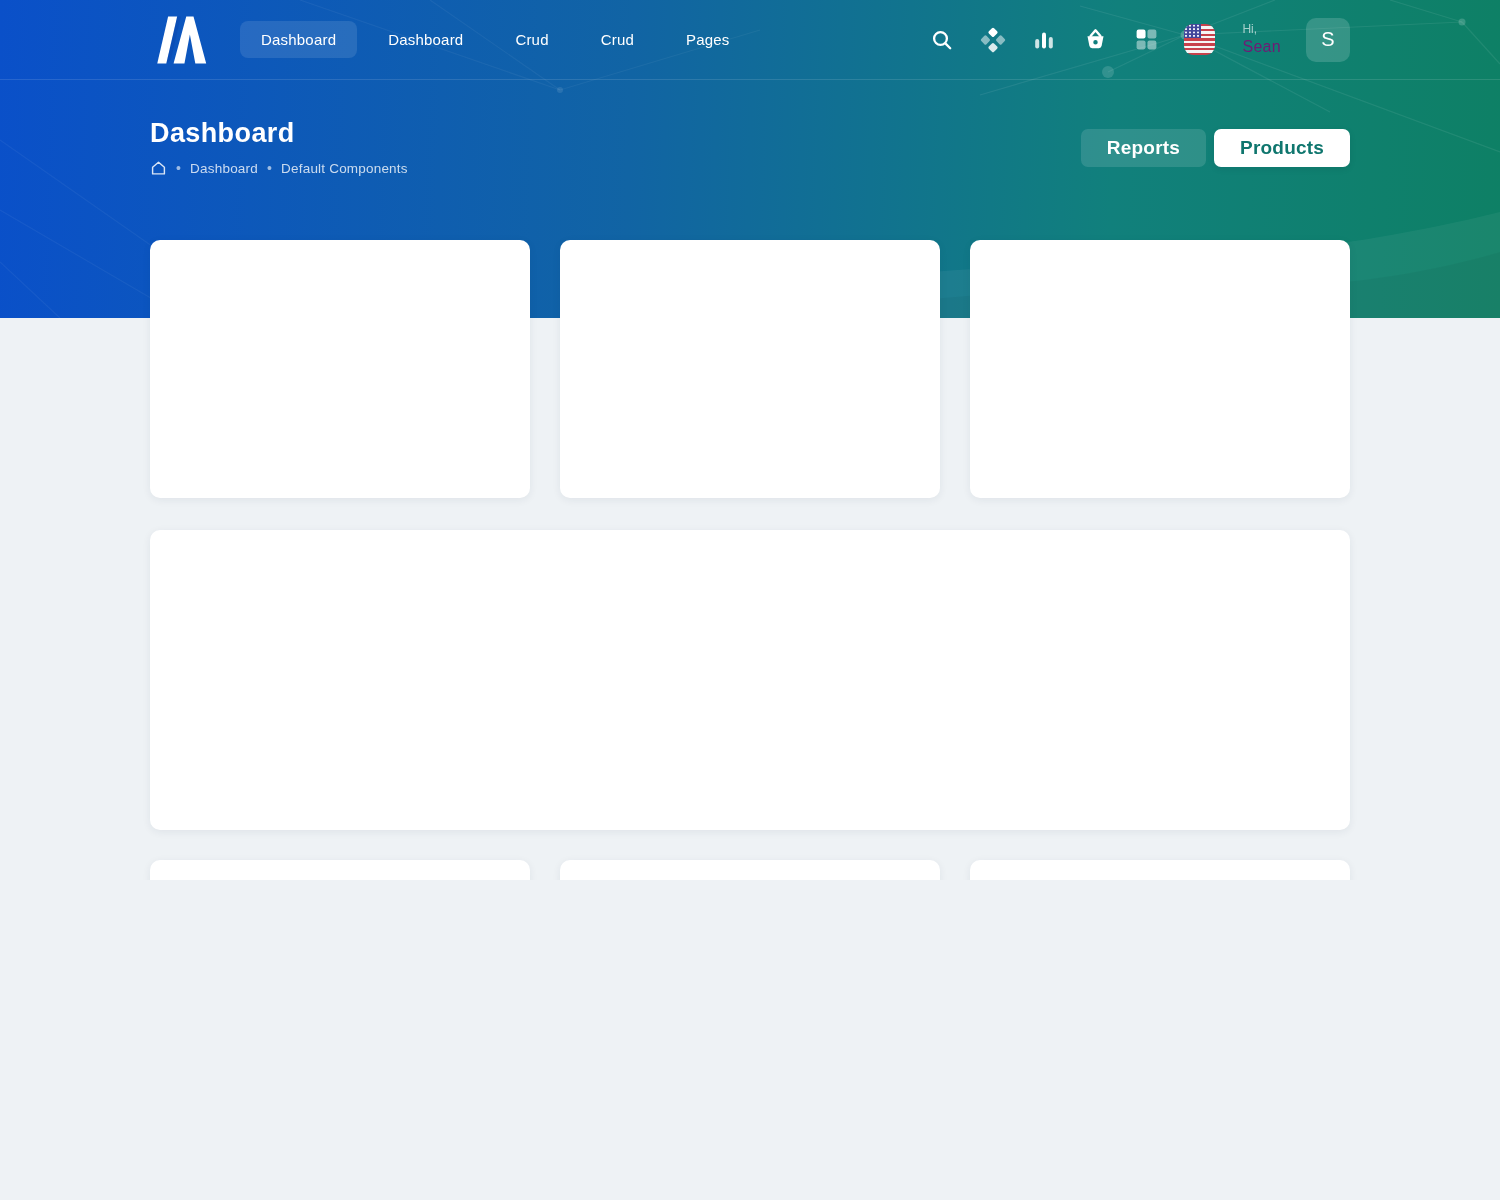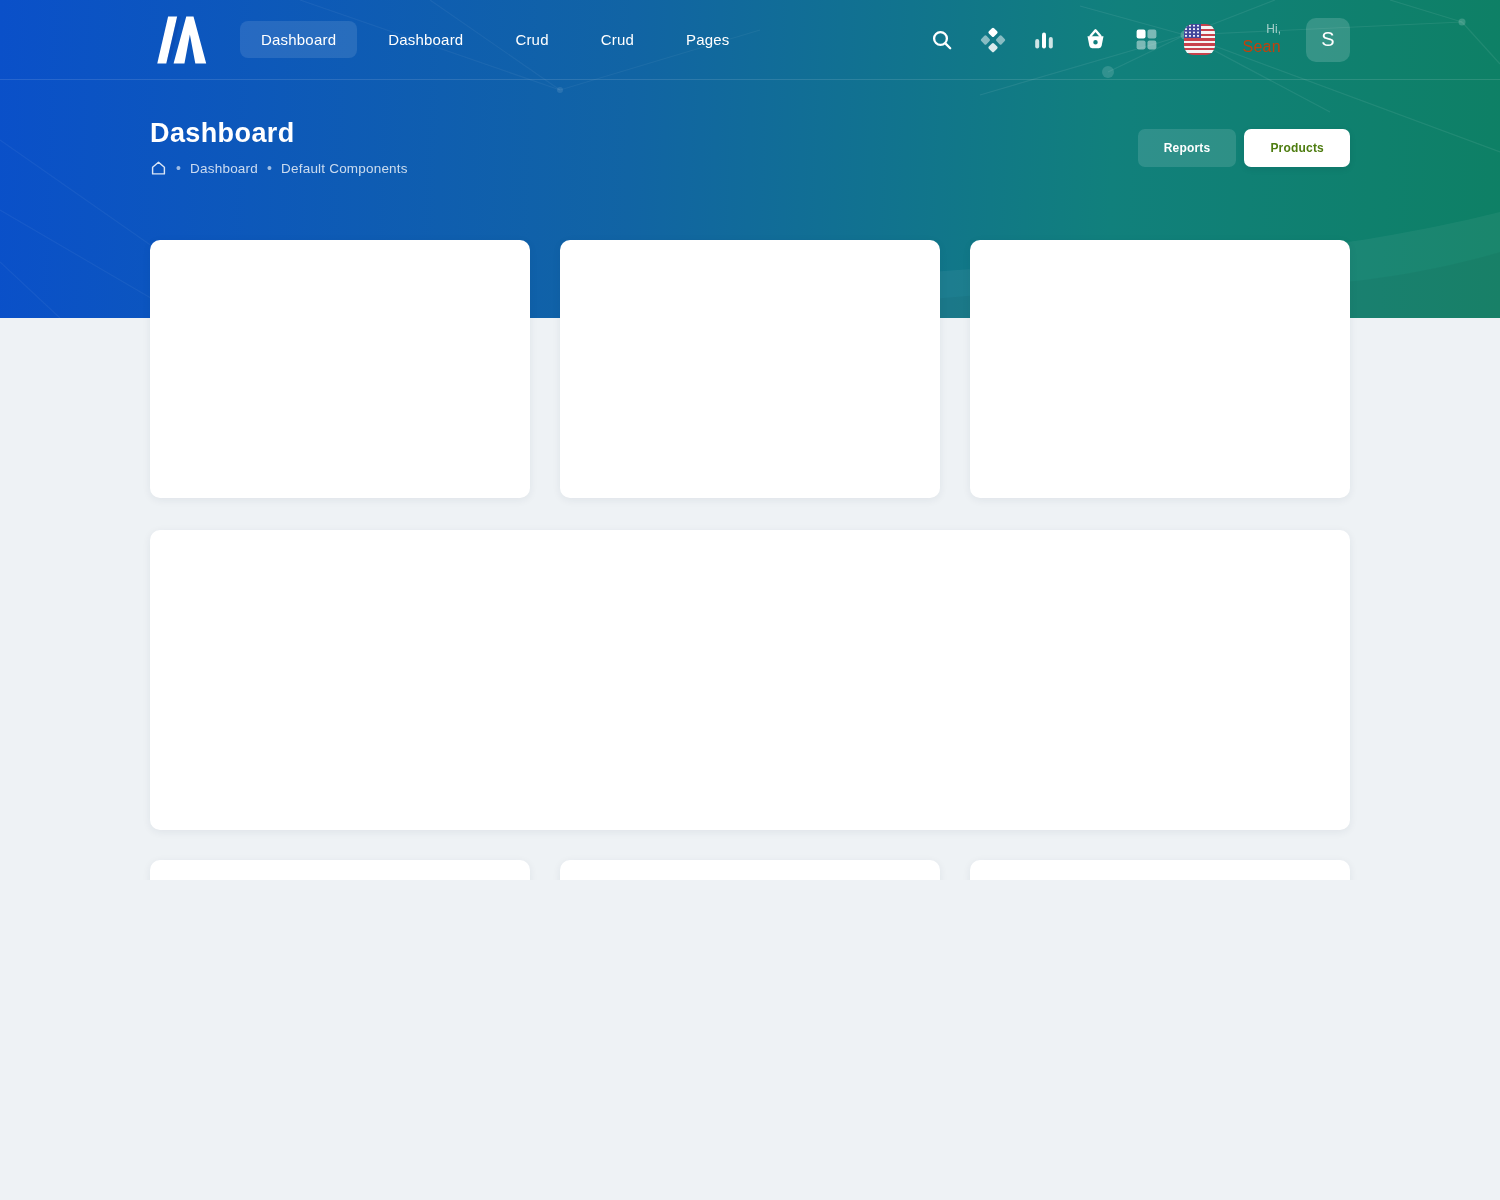--- a/index.html
+++ b/index.html
@@ -50,23 +50,23 @@
     position: relative; width: 31px; height: 31px; border-radius: 9px; overflow: hidden;
     background: repeating-linear-gradient(180deg, #c8414b 0px, #c8414b 2.4px, #f5f5f5 2.4px, #f5f5f5 4.8px);
     border: none; padding: 0; cursor: pointer; flex: 0 0 auto;
   }
   .flag::before {
     content: ""; position: absolute; top: 0; left: 0; width: 17px; height: 13.5px;
     background: #41479b;
     background-image: radial-gradient(circle, rgba(255,255,255,.9) .7px, transparent .9px);
     background-size: 4px 3.4px;
   }
-  .greeting { display: flex; flex-direction: column; line-height: 1.25; margin-left: 2px; text-align: right; }
+  .greeting { display: flex; flex-direction: column; line-height: 1.25; margin-left: 2px; }
   .greeting .hi { font-size: 12px; color: rgba(255,255,255,0.62); }
-  .greeting .name { font-size: 16px; color: #c2410c; letter-spacing: .3px; }
+  .greeting .name { font-size: 16px; color: #701a75; letter-spacing: .3px; }
   .avatar {
     width: 44px; height: 44px; border-radius: 10px;
     background: rgba(255,255,255,0.16);
     color: #fff; font-size: 20px;
     display: flex; align-items: center; justify-content: center;
     cursor: pointer;
   }
 
   
   .hero {
@@ -82,25 +82,25 @@
   .breadcrumb {
     margin-top: 11px;
     display: flex; align-items: center; gap: 9px;
     color: rgba(255,255,255,0.75); font-size: 13.5px; letter-spacing: .2px;
   }
   .breadcrumb a { color: rgba(255,255,255,0.78); text-decoration: none; cursor: pointer; }
   .crumb-dot { font-size: 14px; color: rgba(255,255,255,0.6); }
   .hero-actions { display: flex; gap: 8px; margin-top: 11px; }
   .btn {
     height: 38px; padding: 0 26px; border-radius: 7px;
-    font-size: 12px; font-weight: 600; letter-spacing: .2px;
+    font-size: 19px; font-weight: 600; letter-spacing: .2px;
     border: none; cursor: pointer; font-family: "Liberation Sans", sans-serif;
   }
   .btn-ghost { background: rgba(255,255,255,0.13); color: #fff; }
-  .btn-light { background: #ffffff; color: #4d7c0f; box-shadow: 0 2px 6px rgba(10,30,60,0.10); }
+  .btn-light { background: #ffffff; color: #0f766e; box-shadow: 0 2px 6px rgba(10,30,60,0.10); }
 
   
   .content { position: relative; margin: 0 150px; }
   .card-row { display: grid; grid-template-columns: repeat(3, 1fr); gap: 30px; }
   .card {
     background: #ffffff; border-radius: 10px;
     box-shadow: 0 2px 9px rgba(26,44,74,0.07);
   }
   .card-row.top .card { height: 258px; }
   .card.wide { height: 300px; margin: 32px 0 30px; }

